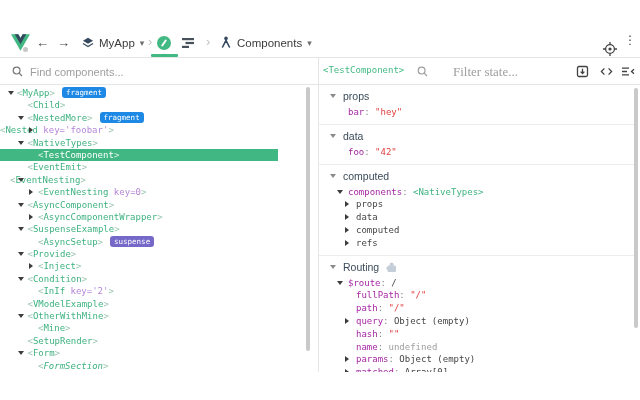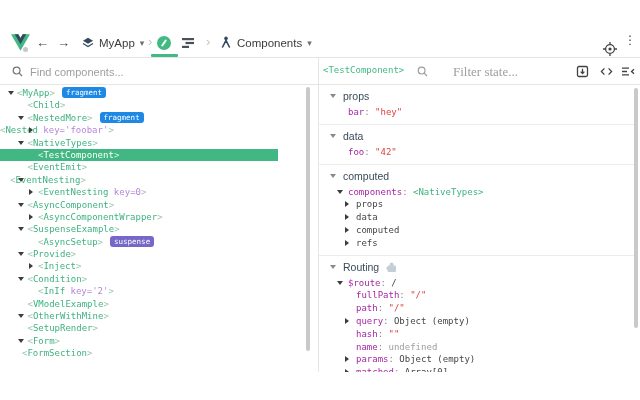--- a/index.html
+++ b/index.html
@@ -186,23 +186,24 @@
       <div class="tree-row"><span class="tri down" style="left: 18px;"></span><span class="tagw" style="margin-left: 27.5px;"><span class="br">&lt;</span><span class="tname">AsyncComponent</span><span class="br">&gt;</span></span></div>
       <div class="tree-row"><span class="tri right" style="left: 28.5px;"></span><span class="tagw" style="margin-left: 38px;"><span class="br">&lt;</span><span class="tname">AsyncComponentWrapper</span><span class="br">&gt;</span></span></div>
       <div class="tree-row"><span class="tri down" style="left: 18px;"></span><span class="tagw" style="margin-left: 27.5px;"><span class="br">&lt;</span><span class="tname">SuspenseExample</span><span class="br">&gt;</span></span></div>
       <div class="tree-row"><span class="tagw" style="margin-left: 38px;"><span class="br">&lt;</span><span class="tname">AsyncSetup</span><span class="br">&gt;</span></span><span class="badge suspense">suspense</span></div>
       <div class="tree-row"><span class="tri down" style="left: 18px;"></span><span class="tagw" style="margin-left: 27.5px;"><span class="br">&lt;</span><span class="tname">Provide</span><span class="br">&gt;</span></span></div>
       <div class="tree-row"><span class="tri right" style="left: 28.5px;"></span><span class="tagw" style="margin-left: 38px;"><span class="br">&lt;</span><span class="tname">Inject</span><span class="br">&gt;</span></span></div>
       <div class="tree-row"><span class="tri down" style="left: 18px;"></span><span class="tagw" style="margin-left: 27.5px;"><span class="br">&lt;</span><span class="tname">Condition</span><span class="br">&gt;</span></span></div>
       <div class="tree-row"><span class="tagw" style="margin-left: 38px;"><span class="br">&lt;</span><span class="tname">InIf</span><span class="attr"> key='2'</span><span class="br">&gt;</span></span></div>
       <div class="tree-row"><span class="tagw" style="margin-left: 27.5px;"><span class="br">&lt;</span><span class="tname">VModelExample</span><span class="br">&gt;</span></span></div>
       <div class="tree-row"><span class="tri down" style="left: 18px;"></span><span class="tagw" style="margin-left: 27.5px;"><span class="br">&lt;</span><span class="tname">OtherWithMine</span><span class="br">&gt;</span></span></div>
+      <div class="tree-row"><span class="tagw" style="margin-left: 38px;"><span class="br">&lt;</span><span class="tname">Mine</span><span class="br">&gt;</span></span></div>
       <div class="tree-row"><span class="tagw" style="margin-left: 27.5px;"><span class="br">&lt;</span><span class="tname">SetupRender</span><span class="br">&gt;</span></span></div>
       <div class="tree-row"><span class="tri down" style="left: 18px;"></span><span class="tagw" style="margin-left: 27.5px;"><span class="br">&lt;</span><span class="tname">Form</span><span class="br">&gt;</span></span></div>
-      <div class="tree-row"><span class="tagw" style="margin-left: 22px;"><span class="br">&lt;</span><span class="tname">FormSection</span><span class="br">&gt;</span></span></div>
+      <div class="tree-row"><span class="tagw" style="margin-left: 38px; font-style: italic;"><span class="br">&lt;</span><span class="tname">FormSection</span><span class="br">&gt;</span></span></div>
     </div>
 
   <div class="state">
       <div class="section">
         <div class="sec-head"><span class="htri"></span><span>props</span></div>
         <div class="state-row"><span class="skey" style="margin-left: 29px;">bar</span><span class="colon">: </span><span class="v-string">"hey"</span></div>
       </div>
       <div class="section">
         <div class="sec-head"><span class="htri"></span><span>data</span></div>
         <div class="state-row"><span class="skey" style="margin-left: 29px;">foo</span><span class="colon">: </span><span class="v-string">"42"</span></div>

